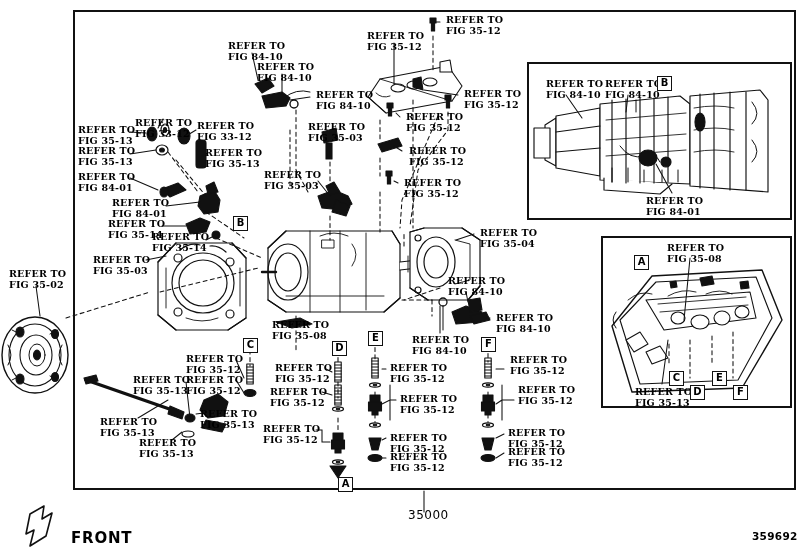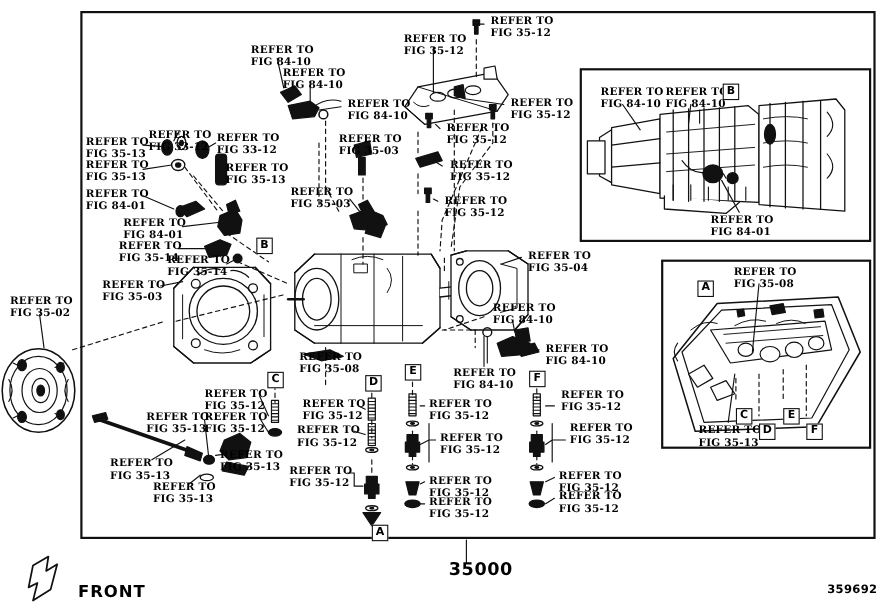--- a/index.html
+++ b/index.html
@@ -22,21 +22,21 @@
   
   .mk{position:absolute;border:1.6px solid #111;background:#fff;
       width:15px;height:15px;box-sizing:border-box;
       font-family:"DejaVu Sans","Liberation Sans",sans-serif;
       font-size:10px;font-weight:700;line-height:12px;text-align:center;color:#000;}
   svg.over{position:absolute;left:0;top:0;width:811px;height:560px;overflow:visible;
            pointer-events:none;}
 
   
   .partno{position:absolute;font-family:"DejaVu Sans","Liberation Sans",sans-serif;
-          font-weight:700;font-size:16px;letter-spacing:.5px;color:#000;}
+          font-weight:400;font-size:12px;letter-spacing:.5px;color:#000;}
   .drawno{position:absolute;font-family:"DejaVu Sans","Liberation Sans",sans-serif;
           font-weight:700;font-size:10.5px;letter-spacing:.3px;color:#000;}
   .frontlbl{position:absolute;font-family:"DejaVu Sans","Liberation Sans",sans-serif;
             font-weight:700;font-size:15px;letter-spacing:.8px;color:#000;}
 </style>
 </head>
 <body>
 
 <div id="stage">
 

